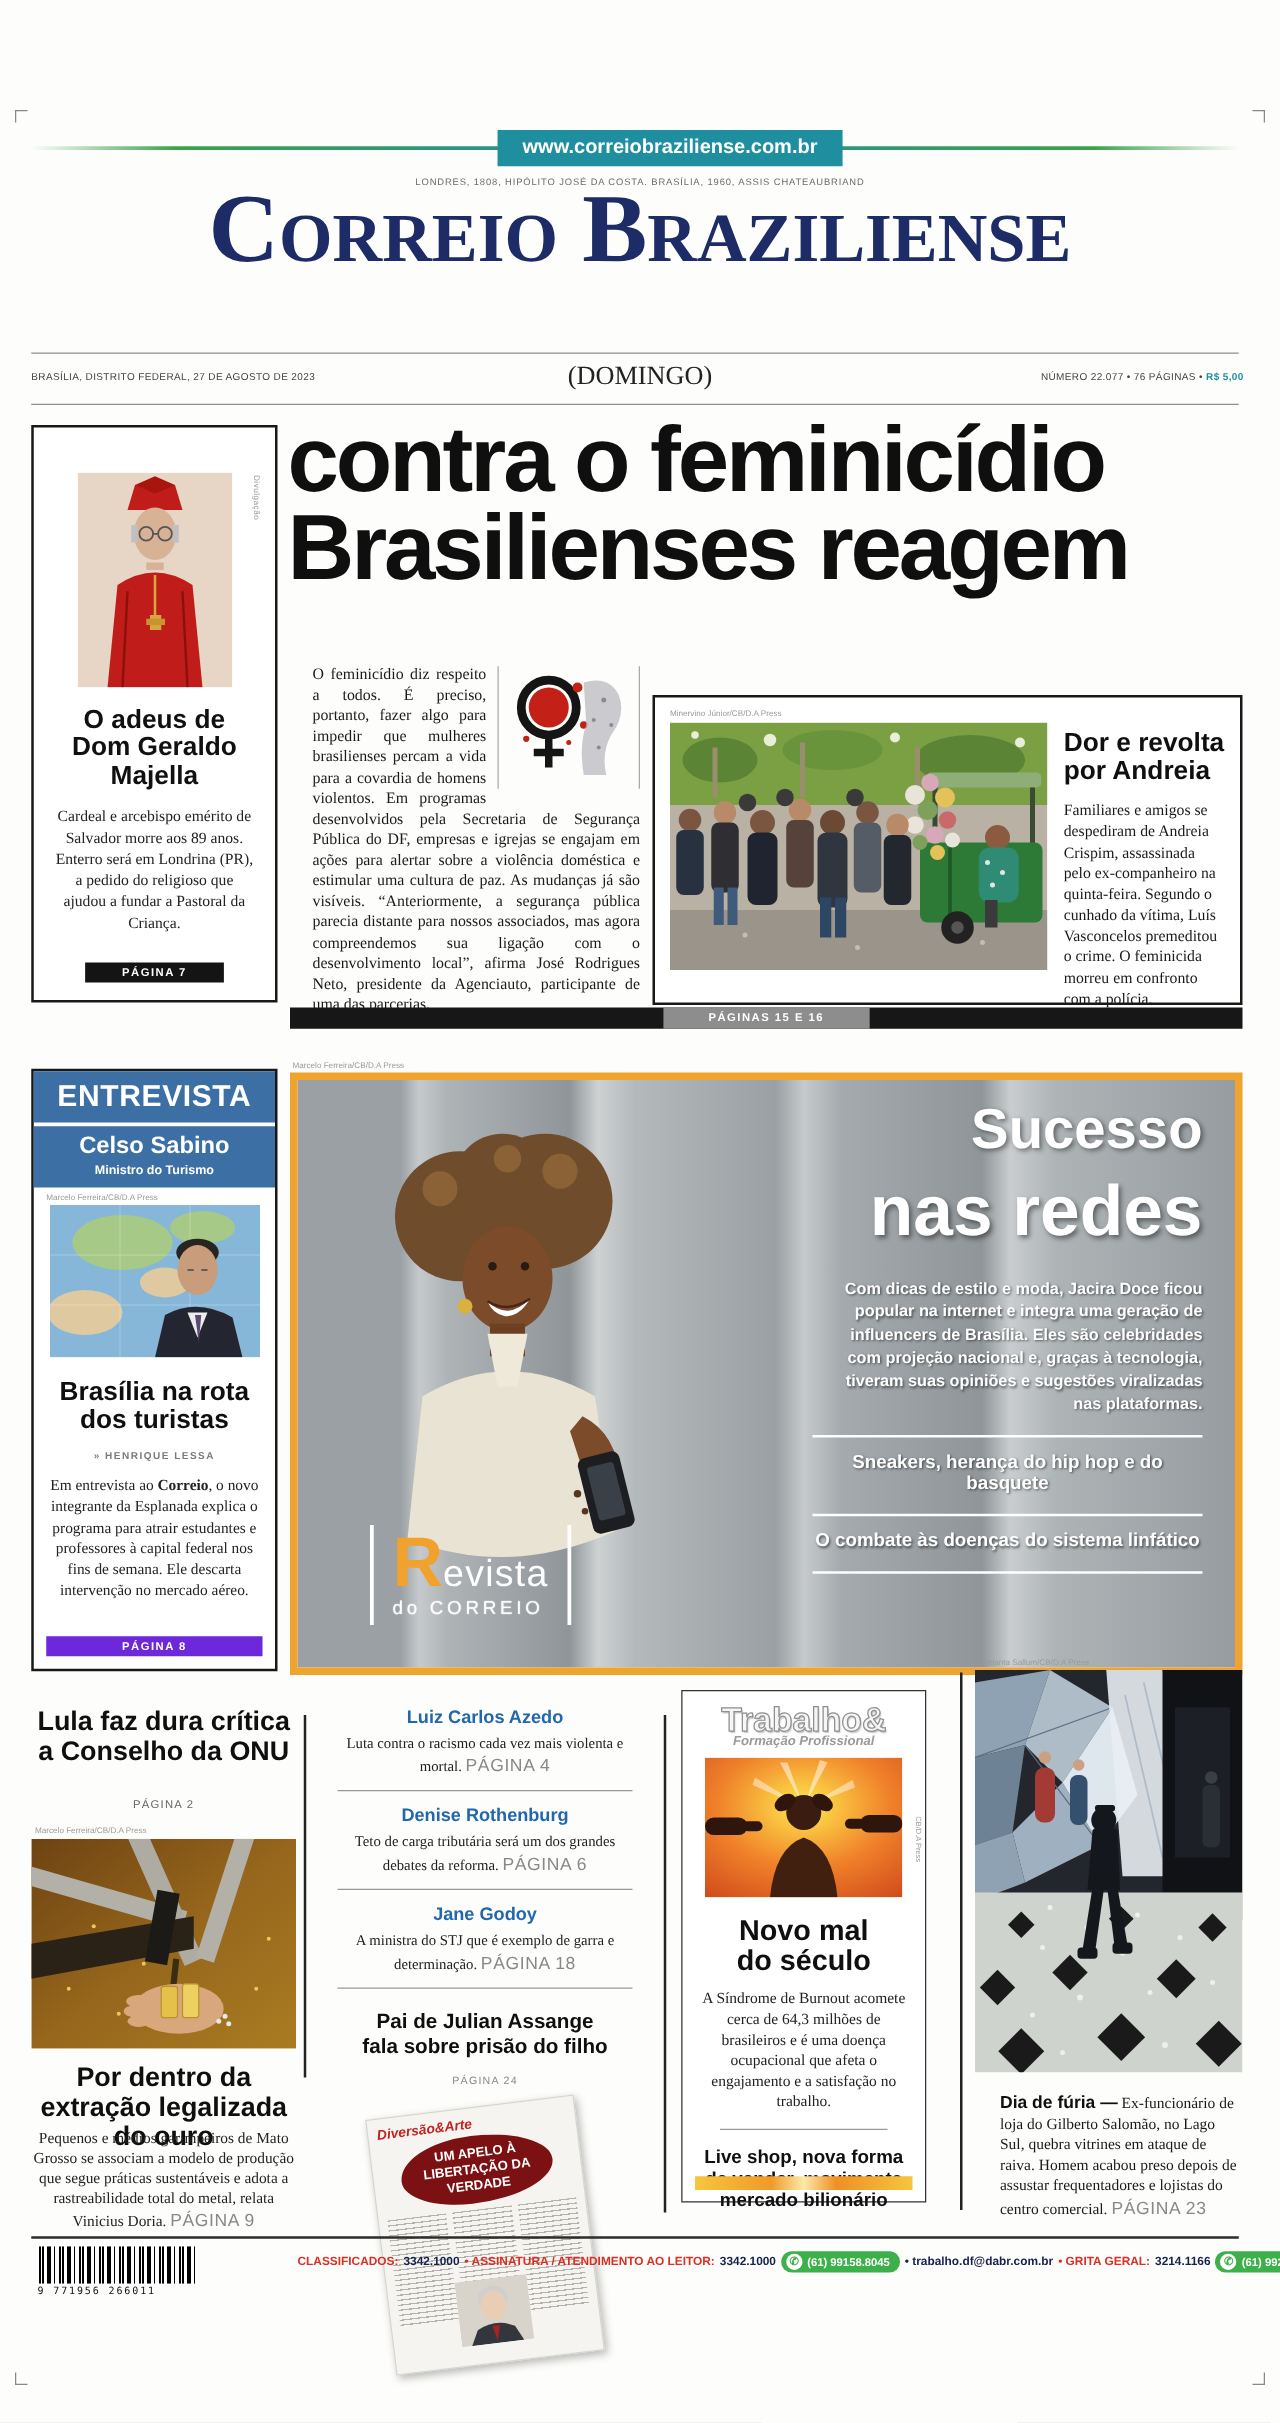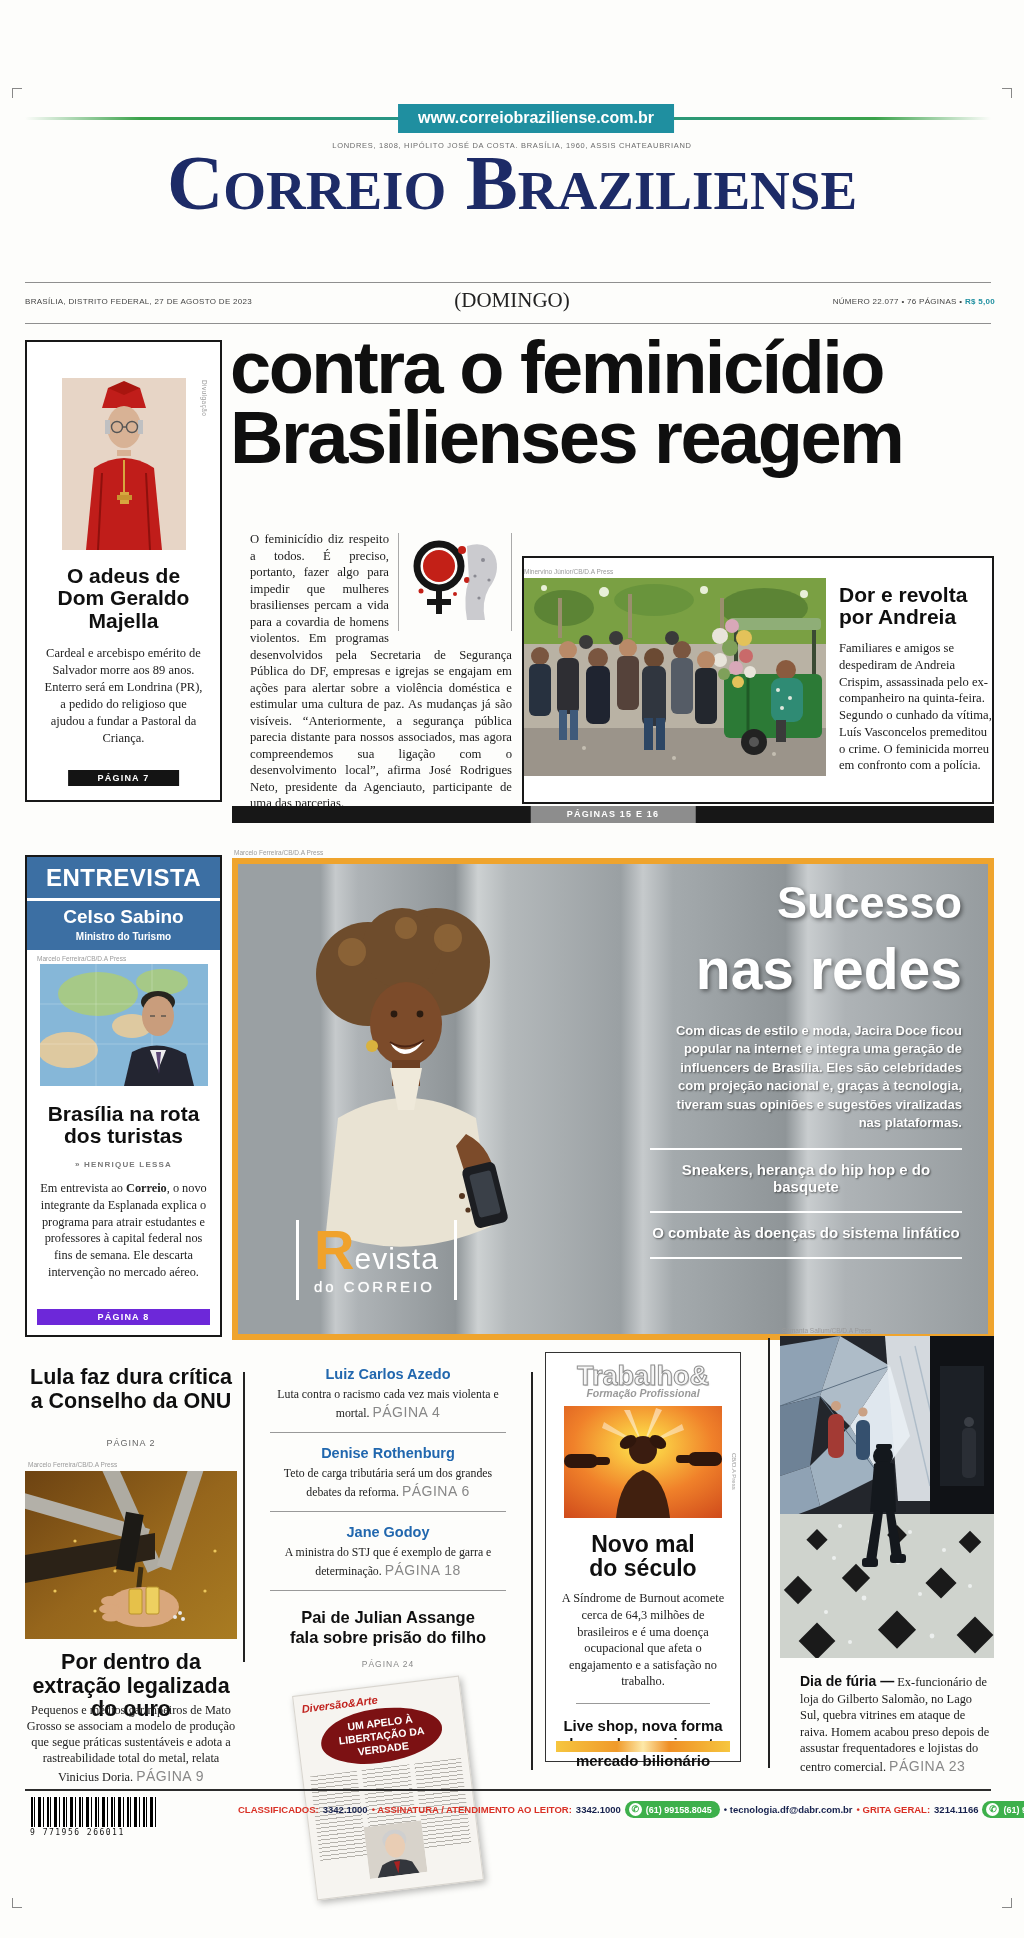--- a/index.html
+++ b/index.html
@@ -53,21 +53,21 @@
   .lead-headline { position:absolute; left:230px; top:333px; width:770px;
     font-weight:bold; font-size:74px; letter-spacing:-2.5px; line-height:.95; color:#0f0f0f; }
   .lead-body { position:absolute; left:250px; top:531px; width:262px;
     font-family:"Liberation Serif", serif; font-size:12.7px; line-height:1.3;
     text-align:justify; color:#1a1a1a; }
   .lead-fig { float:right; width:114px; height:98px; margin:2px 0 4px 9px;
     border-left:1px solid #aaa; border-right:1px solid #aaa;
     display:flex; align-items:center; justify-content:center; }
 
   .andreia { position:absolute; left:522px; top:556px; width:472px; height:248px;
-    border:2px solid #181818; background:#fff; padding:8px 0; }
+    border:2px solid #181818; background:#fff; padding:8px 12px; }
   .a-credit { font-size:6.5px; color:#9a9a9a; margin:2px 0 3px; }
   .a-flex { display:flex; gap:13px; }
   .a-photo { width:302px; height:198px; flex:none; overflow:hidden; }
   .a-title { font-weight:bold; font-size:21px; line-height:1.05; color:#0f0f0f; margin:6px 0 12px; }
   .a-body { font-family:"Liberation Serif", serif; font-size:12.6px; line-height:1.33; color:#1a1a1a; }
 
   .pages-bar { position:absolute; left:232px; top:806px; width:762px; height:17px; background:#171717; }
   .pages-badge { position:absolute; left:50%; top:0; transform:translateX(-50%);
     background:#8d8d8d; color:#fff; height:17px; line-height:17px; padding:0 36px;
     font-size:9px; font-weight:bold; letter-spacing:1.2px; white-space:nowrap; }
@@ -654,21 +654,21 @@
   </div>
   <div class="foot-line">
     <span class="foot-red">CLASSIFICADOS:</span>
     <span class="foot-dark">3342.1000</span>
     <span class="foot-red">• ASSINATURA / ATENDIMENTO AO LEITOR:</span>
     <span class="foot-dark">3342.1000</span>
     <span class="wa">
       <span class="wa-icon">✆</span>
       <span>(61) 99158.8045</span>
     </span>
-    <span class="foot-dark">• tecnologia.df@dabr.com.br</span>
+    <span class="foot-dark">• trabalho.df@dabr.com.br</span>
     <span class="foot-red">• GRITA GERAL:</span>
     <span class="foot-dark">3214.1166</span>
     <span class="wa">
       <span class="wa-icon">✆</span>
       <span>(61) 99256.3846</span>
     </span>
   </div>
 </div>
 
 </body></html>

